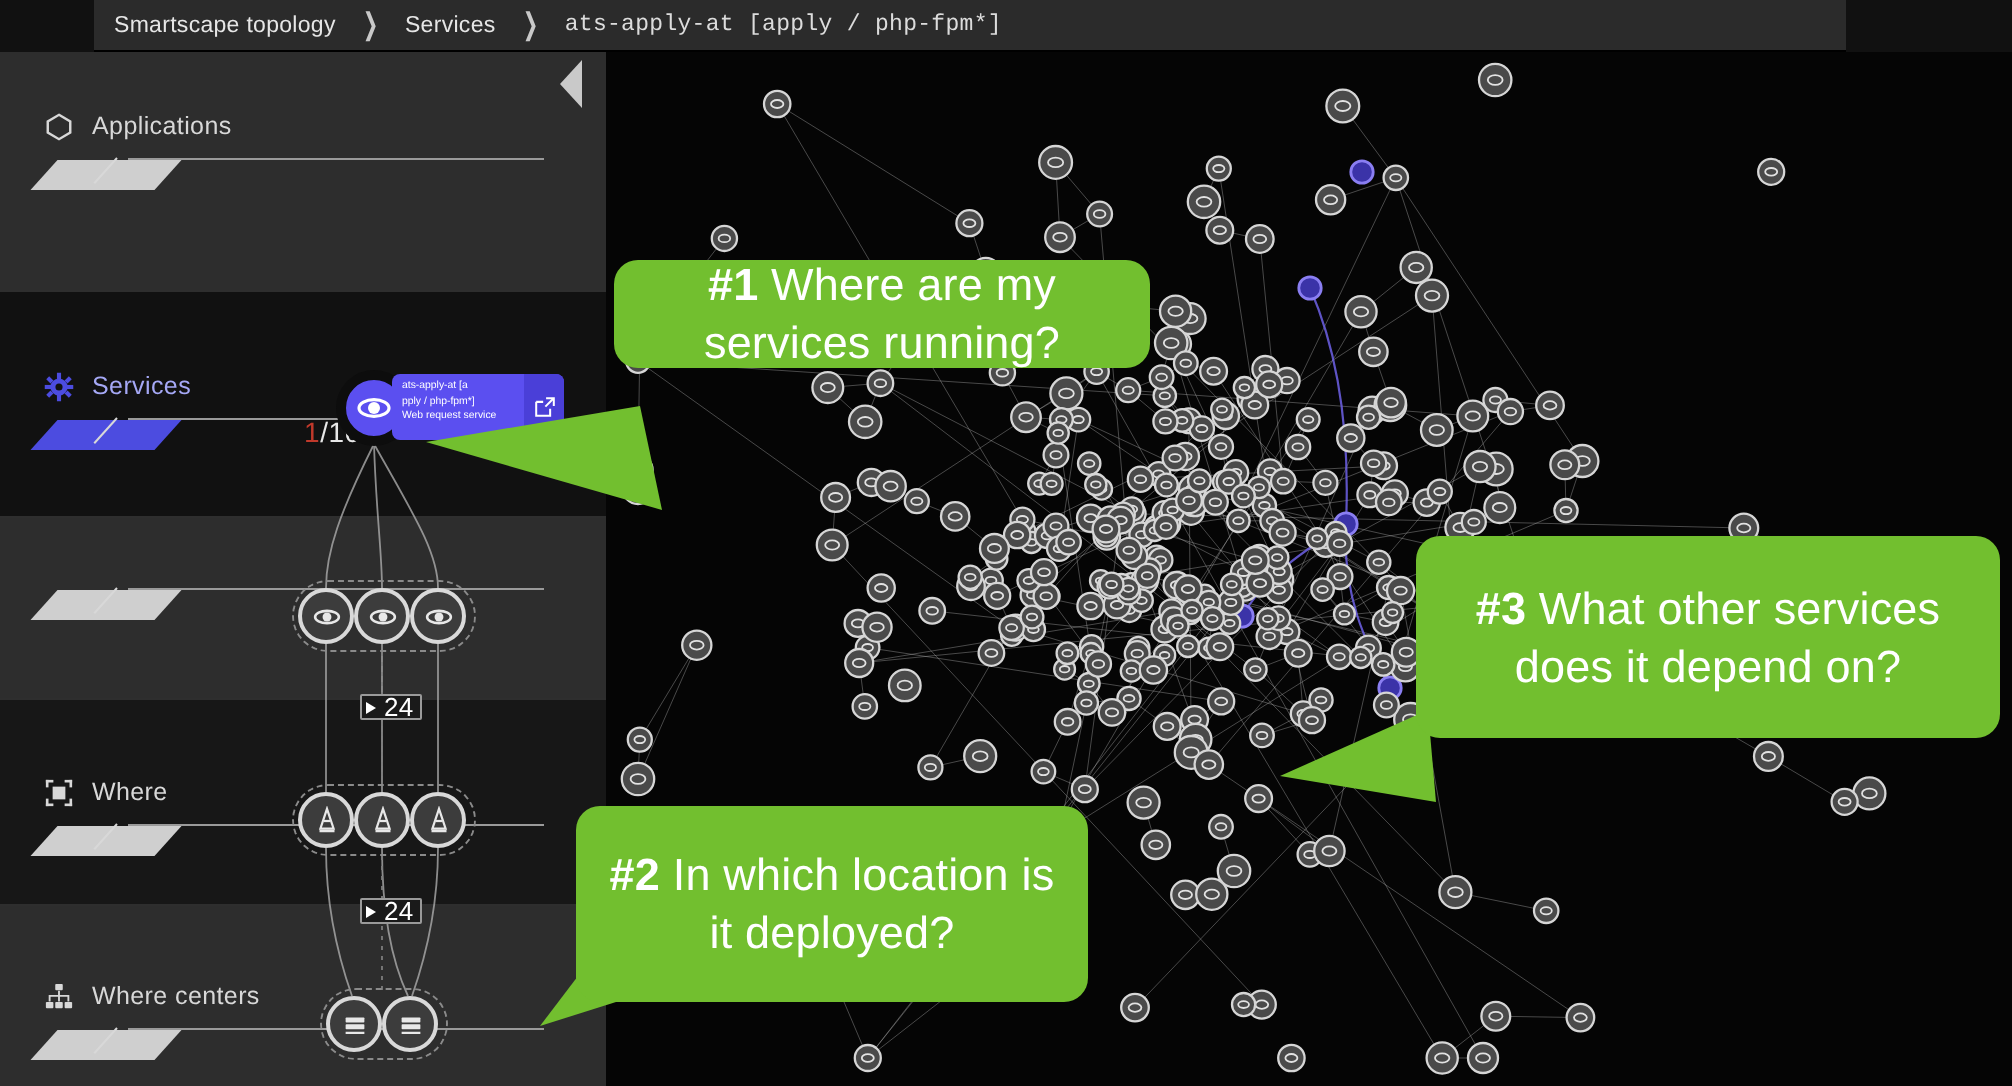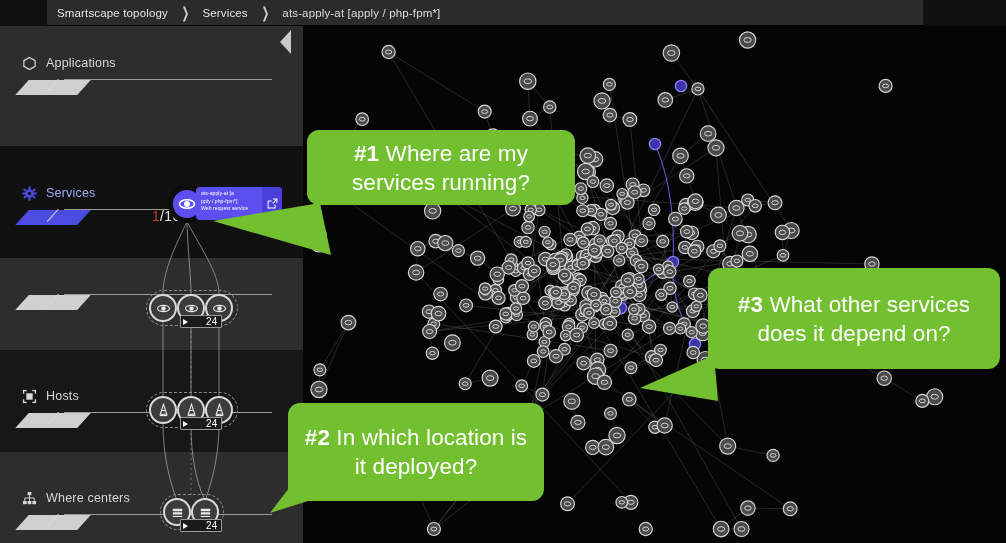--- a/index.html
+++ b/index.html
@@ -17,21 +17,21 @@
     background: #2b2b2b;
     display: flex; align-items: center;
     padding-left: 10px;
     border-bottom: 1px solid #000;
     margin-left: 47px;
   }
   .crumb {
     color: #e6e6e6; font-size: 11.5px; letter-spacing: .15px;
     white-space: nowrap;
   }
-  .crumb.muted { color: #dcdcdc; }
+  .crumb.muted { color: #dcdcdc; font-family: Liberation Mono, monospace; }
   .crumb-sep {
     color: #c9c9c9; font-size: 15px; margin: 0 11px; line-height: 1;
     transform: scaleX(.62); display: inline-block; font-weight: 300;
   }
   #breadcrumb .tail {
     position: absolute; right: 0; top: 0; width: 130px; height: 26px;
     background: #111;
   }
 
   
@@ -105,23 +105,24 @@
   }
   .tnode.sz-md { width:28px; height:28px; }
 
   .group-outline {
     position:absolute; border:1px dashed #8a8a8a; border-radius:20px;
   }
 
   .badge {
     position:absolute; height:13px; padding:0 3px 0 2px;
     background:#1a1a1a; border:1px solid #9a9a9a;
-    display:flex; align-items:center; gap:18px;
-    font-size:10px; color:#ffffff; letter-spacing:.2px;
+    display:flex; align-items:center; gap:4px;
+    font-size:13px; color:#ffffff; letter-spacing:.2px;
     border-radius:1px;
+    margin-top:32px;
   }
   .badge .tri {
     width:0;height:0;border-top:3.5px solid transparent;
     border-bottom:3.5px solid transparent;border-left:5px solid #fff;
   }
 
   
   #svc-pill {
     position:absolute; left:196px; top:161px; width:86px; height:33px;
     background:#5b4ff0; border-radius:4px;
@@ -152,21 +153,21 @@
   
   .callout {
     position:absolute; background:#72bf2f; border-radius:12px;
     color:#fff; display:flex; align-items:center; justify-content:center;
     text-align:center; padding:10px 14px;
     font-size:22.5px; line-height:29px; letter-spacing:.1px;
   }
   .callout b { font-weight:bold; }
   .callout-tail { position:absolute; }
 
-  #callout-1 { left:307px; top:130px; width:268px; height:75px; }
+  #callout-1 { left:307px; top:130px; width:268px; height:54px; }
   #callout-2 { left:268px; top:403px; width:256px; height:98px;margin-left:20px; }
   #callout-3 { left:708px; top:268px; width:292px; height:101px; }
 
   #tail-1 { left:213px; top:203px; }
   #tail-2 { left:200px; top:463px; }
   #tail-3 { left:640px; top:355px; }
 </style>
 </head>
 <body>
 
@@ -255,21 +256,21 @@
               <rect x="11" y="1" width="4" height="1.4"></rect>
                 <rect x="13.6" y="1" width="1.4" height="4"></rect>
               <rect x="1" y="13.6" width="4" height="1.4"></rect>
                 <rect x="1" y="11" width="1.4" height="4"></rect>
               <rect x="11" y="13.6" width="4" height="1.4"></rect>
                 <rect x="13.6" y="11" width="1.4" height="4"></rect>
               <rect x="4.6" y="4.6" width="6.8" height="6.8"></rect>
             </g>
           </svg>
         </span>
-        <span class="cat-label">Hosts</span>
+        <span class="cat-label">Where</span>
       </div>
       <div class="cat-graphic">
         <div class="para"></div>
           <div class="rule"></div>
           <div class="slash"></div>
       </div>
     </div>
 
     <div class="cat" style="top:465px;">
       <div class="cat-row">

